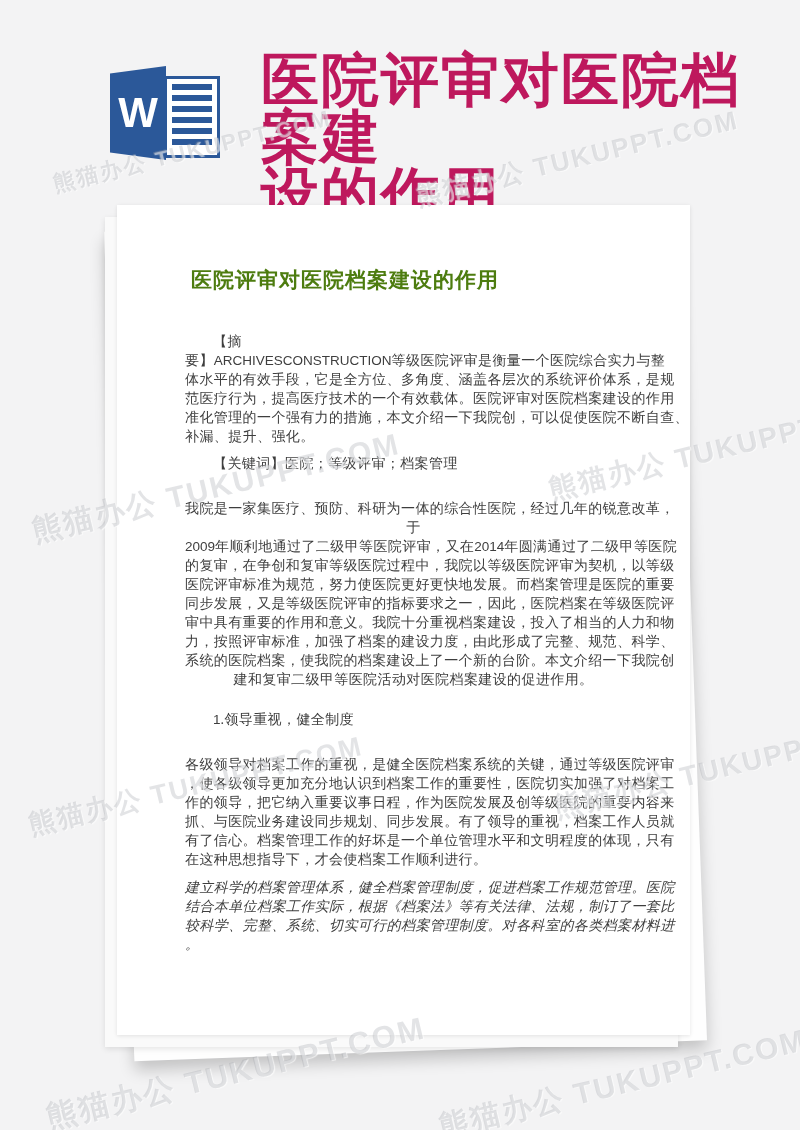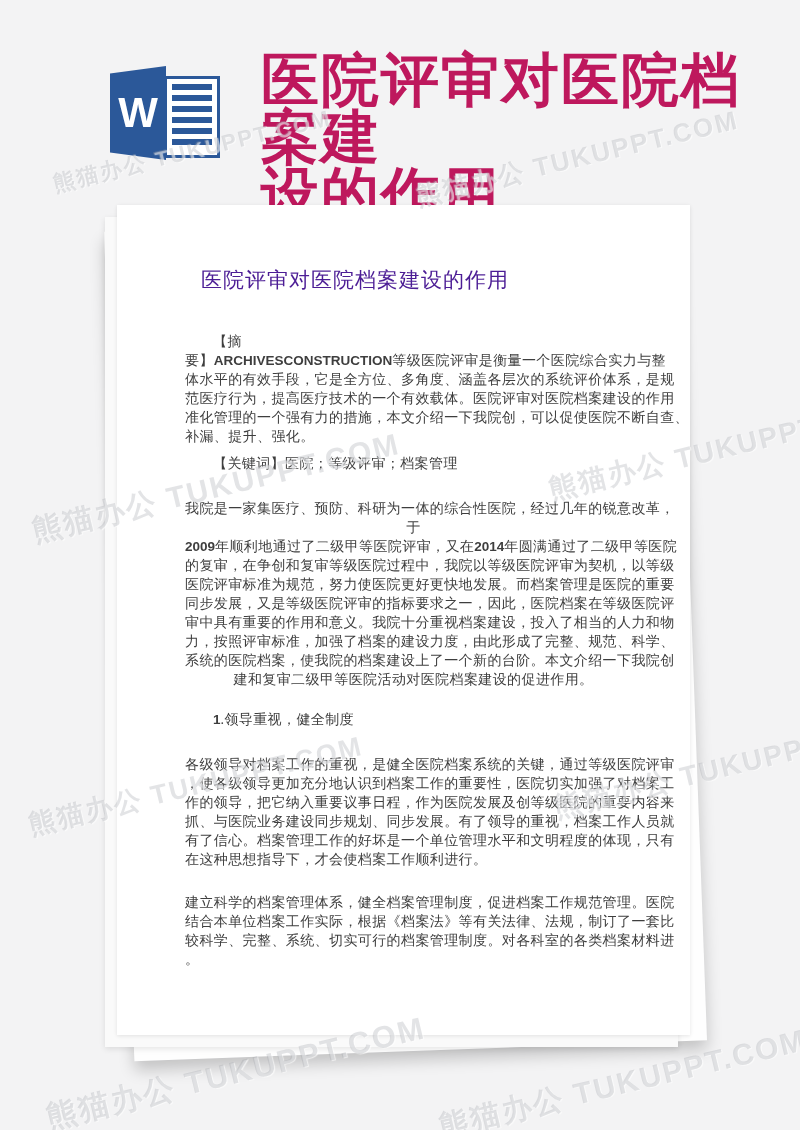--- a/index.html
+++ b/index.html
@@ -48,37 +48,37 @@
     transform:translate(-12px,12px);
     box-shadow:0 2px 6px rgba(0,0,0,0.10);
   }
   .page-main{
     position:absolute;left:0;top:0;right:0;bottom:0;background:#ffffff;
     box-shadow:0 1px 4px rgba(0,0,0,0.10);
     box-sizing:border-box;
     padding:60px 48px 0 68px;
   }
   .doc-title{
-    font-size:21px;line-height:30px;color:#4c1d95;
+    font-size:21px;line-height:30px;color:#4d7c0f;
     letter-spacing:1px;white-space:nowrap;
-    margin:0 0 37px 16px;font-weight:400;
+    margin:0 0 37px 6px;font-weight:700;
   }
   .doc-body{color:#3e3e3e;font-size:14px;line-height:19px;}
   .doc-line{white-space:nowrap;letter-spacing:0.4px;}
   .doc-line.indent{text-indent:2em;}
   .latin{
     font-family:"Liberation Sans","DejaVu Sans",sans-serif;
-    font-weight:700;font-size:13.5px;letter-spacing:0;
+    font-weight:400;font-size:13.5px;letter-spacing:0;
   }
   .block{margin-top:0;}
   .block-keywords{margin-top:8px;}
   .block-body{margin-top:26px;text-align:center;}
   .block-heading{margin-top:21px;}
   .block-body2{margin-top:26px;}
-  .block-body3{margin-top:24px;}
+  .block-body3{margin-top:9px;font-style:italic;}
 
   
   .wm{
     position:absolute;
     transform:rotate(-13.5deg);
     transform-origin:left top;
     font-family:"Liberation Sans","DejaVu Sans",sans-serif;
     font-weight:700;
     color:rgba(148,150,158,0.26);
     text-shadow:1px 1px 1px rgba(255,255,255,0.65);

